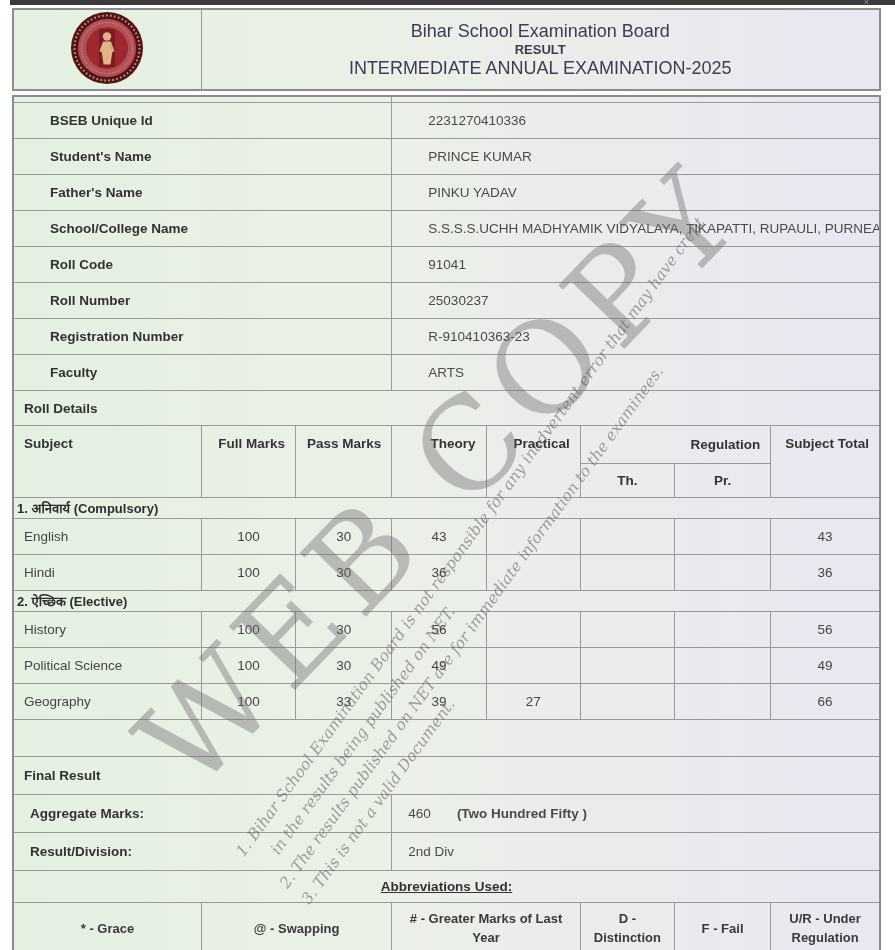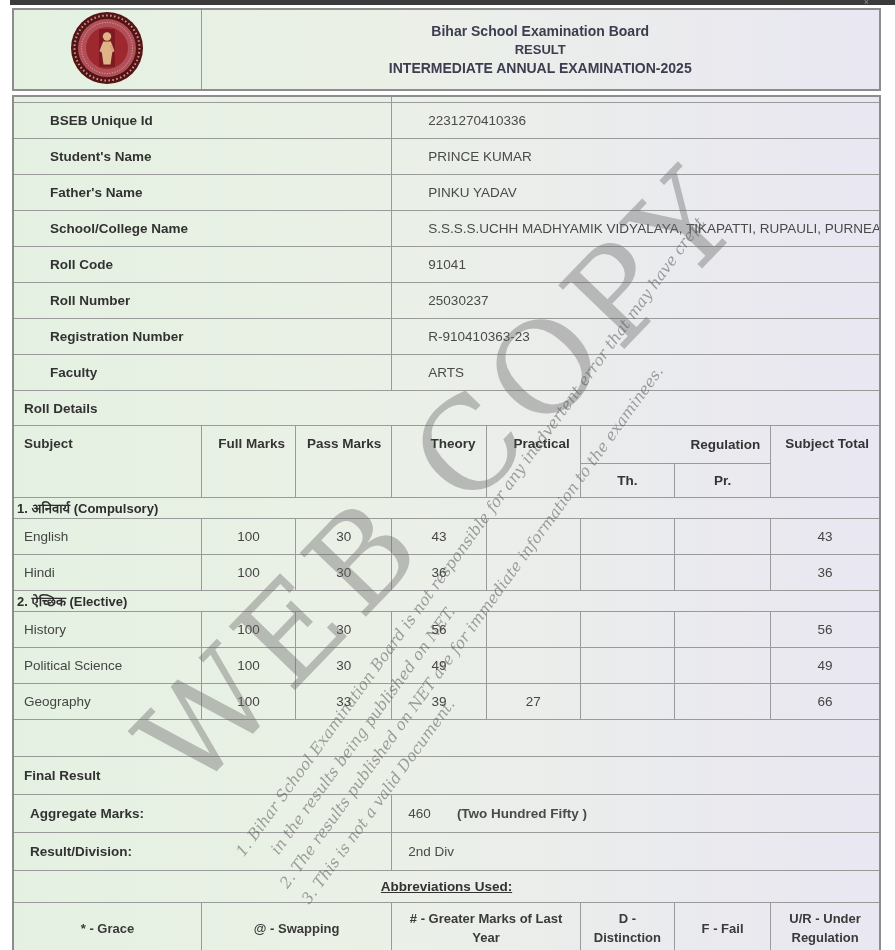--- a/index.html
+++ b/index.html
@@ -17,21 +17,21 @@
     border-collapse:collapse;table-layout:fixed;width:869px;
     background:linear-gradient(90deg,#e4f1e1 0%,#ebf0e7 42%,#e9e7f2 100%);
   }
   table{border:2px solid #8d8d8d;}
   td{border:1px solid #9a9a9a;font-size:13.5px;color:#454545;padding:0 10px;overflow:hidden;white-space:nowrap;}
 
   
   .header-table{height:83px;margin-bottom:4px;}
   .logo-cell{text-align:center;padding:0;}
   .title-cell{text-align:center;padding:0;}
-  .title-cell .t1,.title-cell .t3{font-size:14px;font-weight:bold;color:#3d3d4f;line-height:19px;}
+  .title-cell .t1,.title-cell .t3{font-size:18px;font-weight:normal;color:#3d3d4f;line-height:19px;}
   .title-cell .t2{font-size:13px;font-weight:bold;color:#3d3d4f;line-height:18px;}
 
   
   tr.spacer td{height:5px;padding:0;}
   tr.info td{height:35px;padding-left:36px;}
   td.lbl{font-weight:bold;color:#323232;}
   td.val{color:#4a4a4a;}
 
   tr.section td{height:34px;font-weight:bold;color:#323232;}
 

